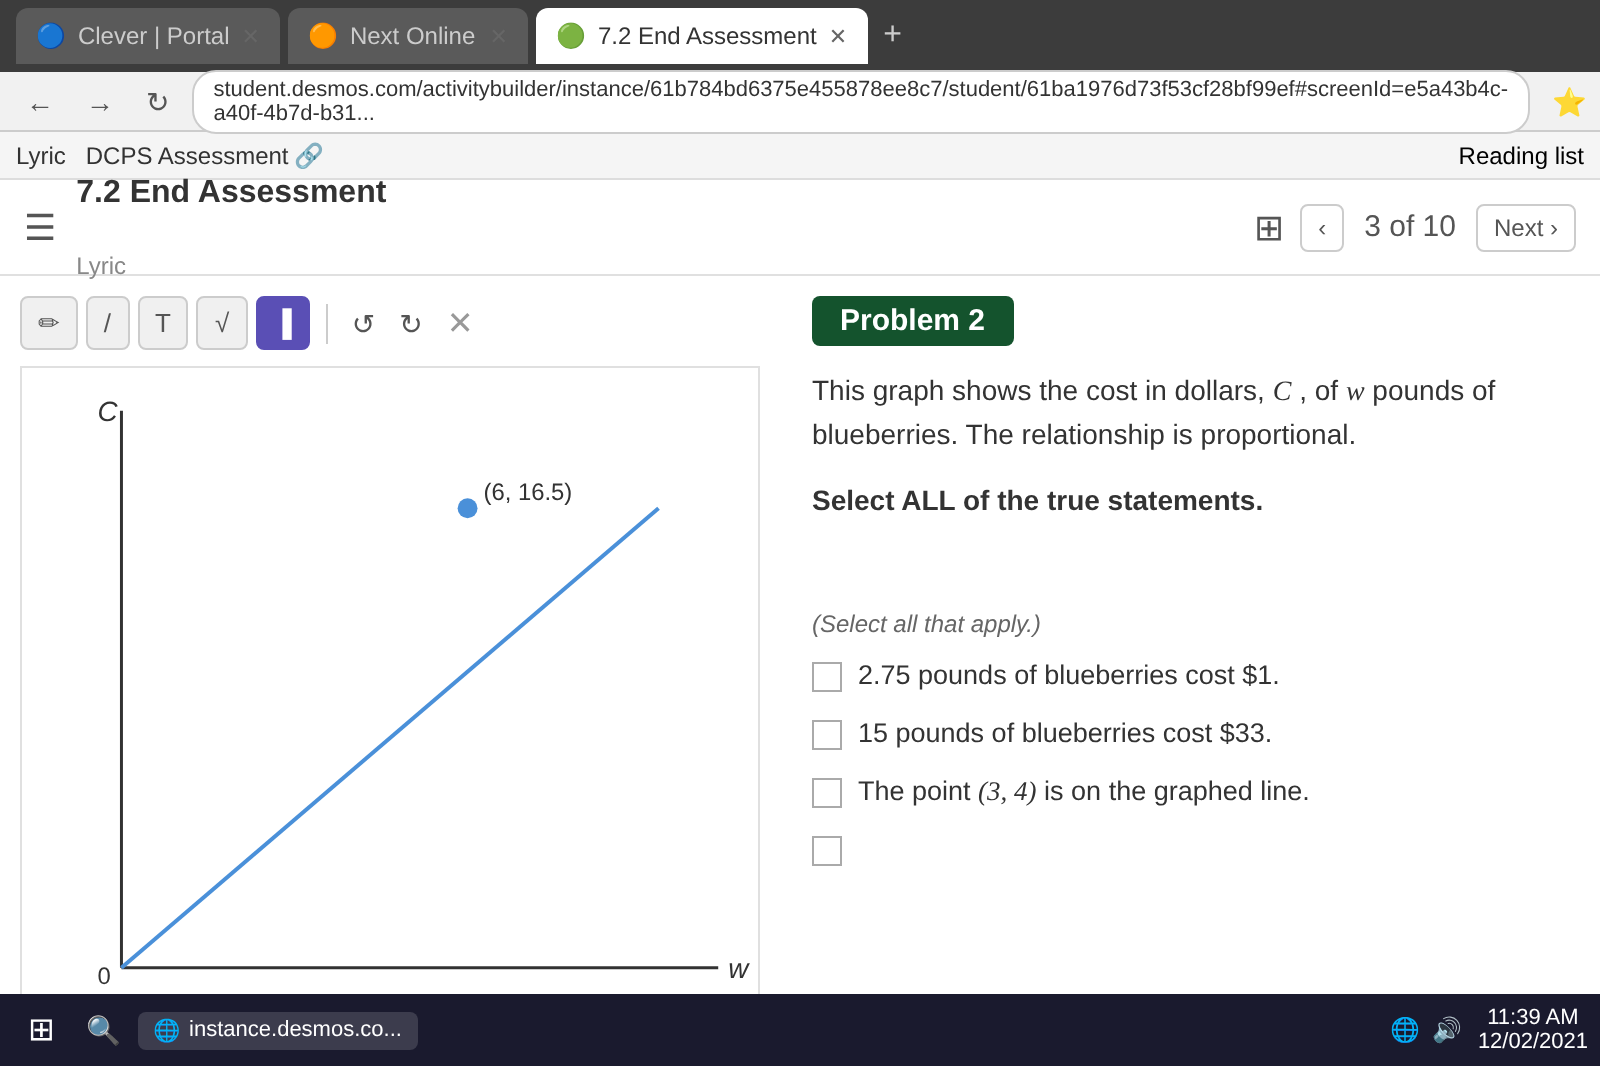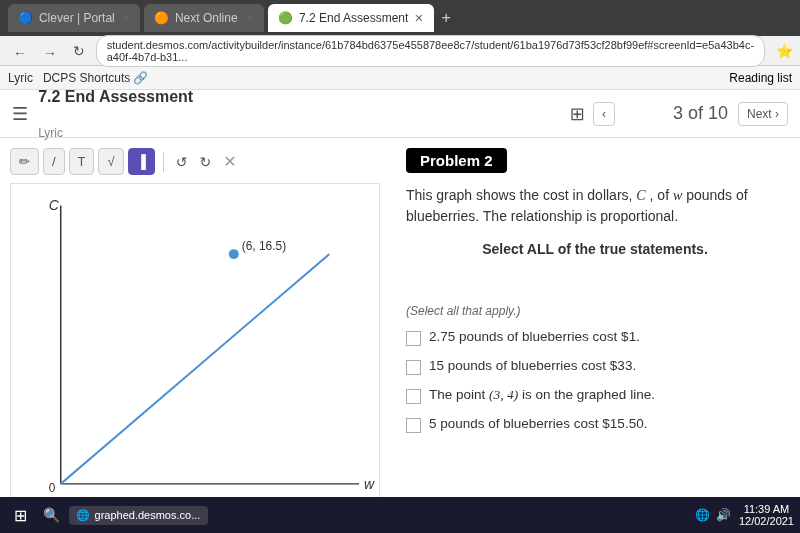--- a/index.html
+++ b/index.html
@@ -20,44 +20,44 @@
 
     
     .app-header { background: #fff; border-bottom: 1px solid #e0e0e0; height: 48px; display: flex; align-items: center; padding: 0 12px; gap: 10px; }
     .hamburger-btn { background: none; border: none; cursor: pointer; font-size: 18px; color: #555; }
     .app-title { font-size: 16px; font-weight: bold; color: #333; }
     .app-subtitle { font-size: 12px; color: #888; margin-top: 20px; }
     .header-right { margin-left: auto; display: flex; align-items: center; gap: 8px; }
     .grid-btn { background: none; border: none; cursor: pointer; font-size: 18px; color: #555; }
     .nav-arrows { display: flex; align-items: center; gap: 4px; }
     .nav-arrow-btn { background: none; border: 1px solid #ccc; border-radius: 4px; cursor: pointer; padding: 4px 8px; color: #555; font-size: 12px; }
-    .page-indicator { font-size: 18px; color: #555; padding: 0 6px; margin-left: 48px; }
+    .page-indicator { font-size: 15px; color: #555; padding: 0 6px; }
 
     
     .main-content { display: flex; height: calc(533px - 36px - 30px - 24px - 48px); }
 
     
     .graph-panel { width: 390px; padding: 10px; display: flex; flex-direction: column; }
     .toolbar { display: flex; align-items: center; gap: 4px; margin-bottom: 8px; }
     .tool-btn { background: #f0f0f0; border: 1px solid #ccc; border-radius: 4px; cursor: pointer; padding: 5px 8px; font-size: 13px; color: #555; }
     .tool-btn.active { background: #5a4fb5; color: #fff; border-color: #5a4fb5; }
     .tool-sep { width: 1px; height: 20px; background: #ccc; margin: 0 4px; }
     .undo-btn, .redo-btn { background: none; border: none; cursor: pointer; color: #555; font-size: 14px; padding: 4px; }
     .close-btn { background: none; border: none; cursor: pointer; color: #999; font-size: 16px; margin-left: 4px; }
 
     .graph-area { flex: 1; position: relative; border: 1px solid #e0e0e0; background: #fff; }
     svg.graph-svg { width: 100%; height: 100%; }
 
     
     .problem-panel { flex: 1; padding: 10px 16px; overflow-y: auto; }
-    .problem-title { background: #000000; color: #fff; padding: 4px 14px; border-radius: 4px; display: inline-block; font-size: 15px; font-weight: bold; margin-bottom: 12px; }
+    .problem-title { background: #14532d; color: #fff; padding: 4px 14px; border-radius: 4px; display: inline-block; font-size: 15px; font-weight: bold; margin-bottom: 12px; }
     .problem-description { color: #333; font-size: 14px; line-height: 1.5; margin-bottom: 14px; }
-    .select-all-label { font-size: 14px; font-weight: bold; color: #333; margin-bottom: 4px; text-align: center; }
+    .select-all-label { font-size: 14px; font-weight: bold; color: #333; margin-bottom: 4px; }
     .select-hint { font-size: 12px; color: #666; font-style: italic; margin-bottom: 10px; margin-top: 47px; }
-    .option-item { display: flex; align-items: center; gap: 8px; margin-bottom: 10px; }
+    .option-item { display: flex; align-items: flex-start; gap: 8px; margin-bottom: 10px; }
     .option-checkbox { width: 15px; height: 15px; border: 1px solid #aaa; background: #fff; flex-shrink: 0; margin-top: 2px; cursor: pointer; }
     .option-text { font-size: 13.5px; color: #333; line-height: 1.4; }
     .math { font-family: 'Times New Roman', serif; font-style: italic; }
 
     
     .taskbar { position: absolute; bottom: 0; left: 0; width: 800px; height: 36px; background: #1a1a2e; display: flex; align-items: center; padding: 0 6px; gap: 4px; }
     .taskbar-start { background: none; border: none; color: #fff; font-size: 16px; cursor: pointer; padding: 4px 8px; }
     .taskbar-search { background: none; border: none; color: #fff; font-size: 14px; cursor: pointer; padding: 4px; }
     .taskbar-chrome { background: rgba(255,255,255,0.15); border-radius: 4px; padding: 3px 8px; display: flex; align-items: center; gap: 4px; color: #fff; font-size: 11px; }
     .taskbar-right { margin-left: auto; display: flex; align-items: center; gap: 8px; color: #fff; font-size: 11px; text-align: center; }
@@ -94,21 +94,21 @@
   </div>
   <button class="nav-btn">⭐</button>
 
 </div>
 
 <div class="bookmarks-bar">
   <span class="bookmark-item">
     <span>Lyric</span>
   </span>
   <span class="bookmark-item">
-    <span>DCPS Shortcuts</span>
+    <span>DCPS Assessment</span>
     <span>🔗</span>
   </span>
   <span style="margin-left:auto; font-size:12px; color:#000000;">Reading list</span>
 </div>
 
 <div class="app-header">
   <button class="hamburger-btn">☰</button>
   <div>
     <div class="app-title">7.2 End Assessment</div>
     <div class="app-subtitle">Lyric</div>
@@ -186,32 +186,31 @@
 
     
     <div class="option-item">
       <div class="option-checkbox"></div>
       <span class="option-text">The point <span class="math">(3, 4)</span> is on the graphed line.</span>
     </div>
 
     
     <div class="option-item">
       <div class="option-checkbox"></div>
-      <span class="option-text">5 pounds of blueberries cost $15.50.</span>
     </div>
   </div>
 
 </div>
 
 <div class="taskbar">
   <button class="taskbar-start">⊞</button>
   <button class="taskbar-search">🔍</button>
   <div class="taskbar-chrome">
     <span>🌐</span>
-    <span>graphed.desmos.co...</span>
+    <span>instance.desmos.co...</span>
   </div>
   <div class="taskbar-right">
     <div class="system-icons">
       <span>🌐</span>
       <span>🔊</span>
     </div>
     <div>
       <div>11:39 AM</div>
       <div>12/02/2021</div>
     </div>

